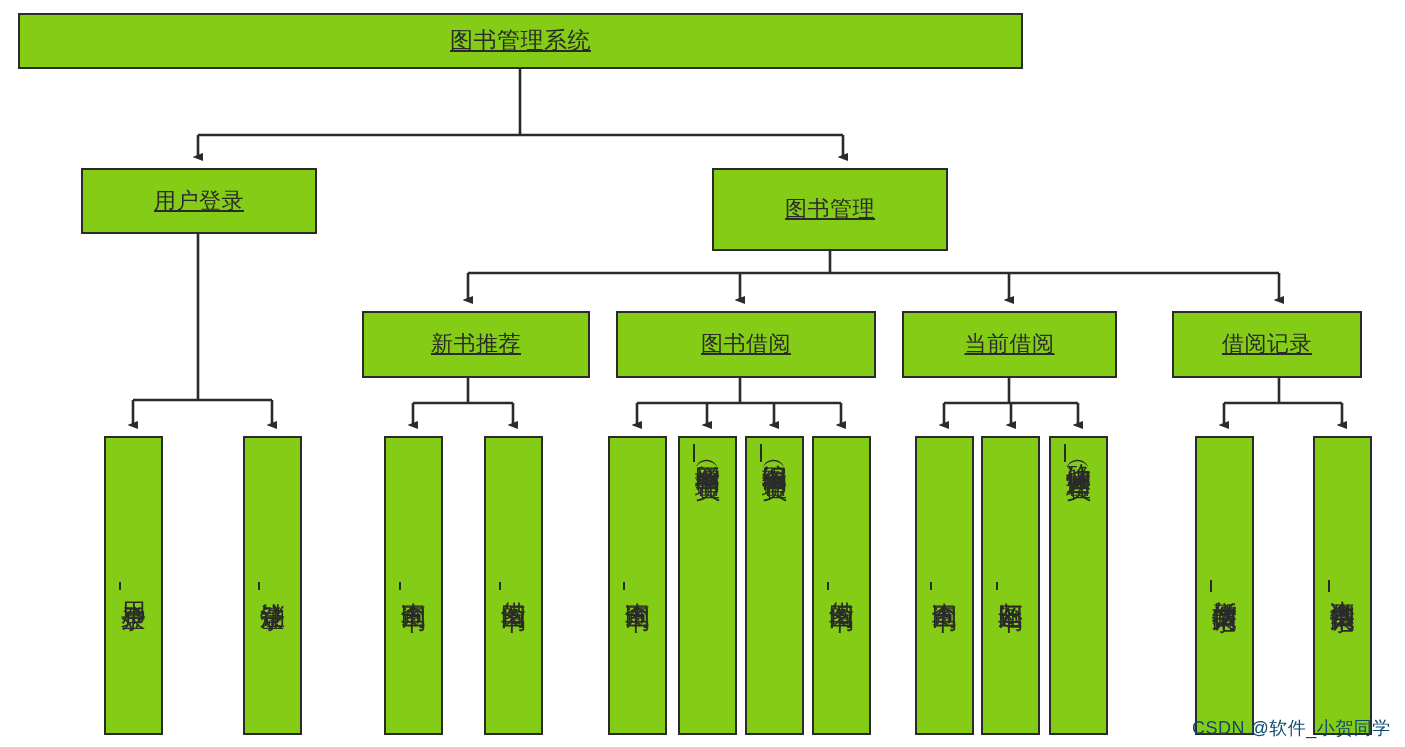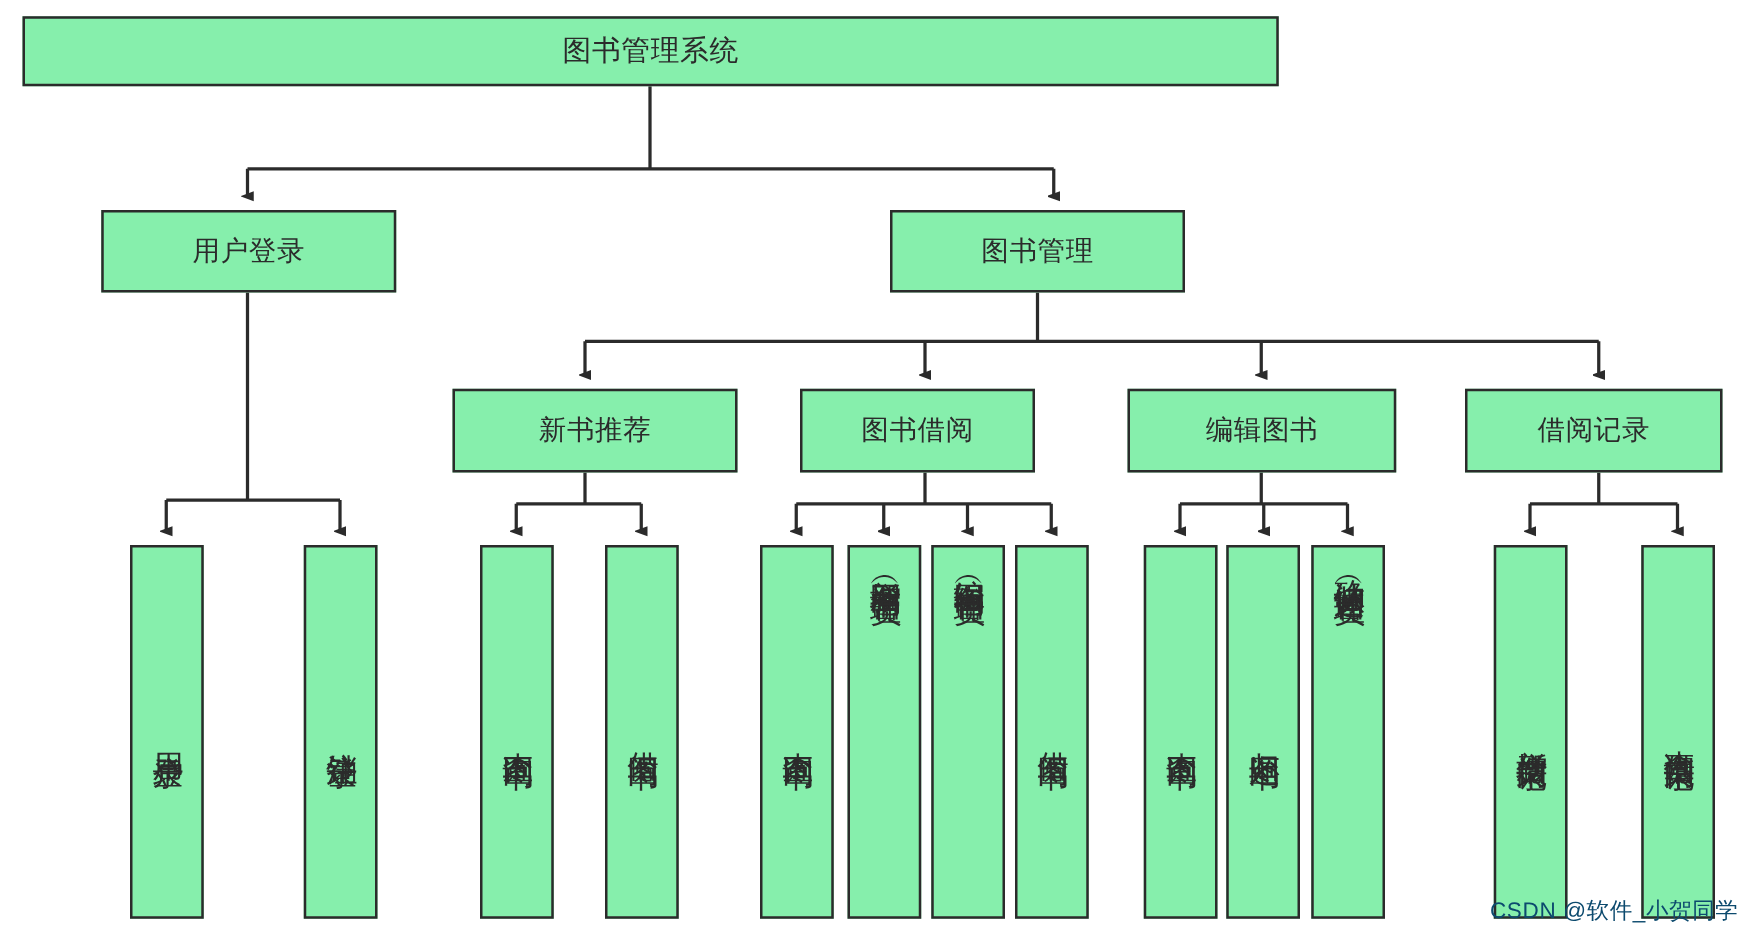--- a/index.html
+++ b/index.html
@@ -22,27 +22,28 @@
     position: absolute;
     left: 0;
     top: 0;
     width: 1405px;
     height: 747px;
     pointer-events: none;
   }
   .node {
     position: absolute;
     box-sizing: border-box;
-    background: #86efac;
+    background: #84cc16;
     border: 2.5px solid #2b2b2b;
     display: flex;
     align-items: center;
     justify-content: center;
     text-align: center;
     color: #2b2b2b;
+    text-decoration: underline;
   }
   .node .label {
     display: block;
     line-height: 1.02;
     letter-spacing: 0.5px;
   }
   
   .node.horiz .label {
     font-size: 22px;
     white-space: nowrap;
@@ -133,34 +134,34 @@
     </g>
   </svg>
 
   <div class="node horiz root" style="left:18px; top:13px; width:1005px; height:56px;">
     <span class="label">图书管理系统</span>
   </div>
 
   <div class="node horiz" style="left:81px; top:168px; width:236px; height:66px;">
     <span class="label">用户登录</span>
   </div>
-  <div class="node horiz" style="left:712px; top:168px; width:236px; height:66px;">
+  <div class="node horiz" style="left:712px; top:168px; width:236px; height:83px;">
     <span class="label">图书管理</span>
   </div>
 
   <div class="node horiz" style="left:362px; top:311px; width:228px; height:67px;">
     <span class="label">新书推荐</span>
   </div>
-  <div class="node horiz" style="left:640px; top:311px; width:188px; height:67px;">
+  <div class="node horiz" style="left:616px; top:311px; width:260px; height:67px;">
     <span class="label">图书借阅</span>
   </div>
   <div class="node horiz" style="left:902px; top:311px; width:215px; height:67px;">
-    <span class="label">编辑图书</span>
-  </div>
-  <div class="node horiz" style="left:1172px; top:311px; width:206px; height:67px;">
+    <span class="label">当前借阅</span>
+  </div>
+  <div class="node horiz" style="left:1172px; top:311px; width:190px; height:67px;">
     <span class="label">借阅记录</span>
   </div>
 
   <div class="node vert" style="left:104px; top:436px; width:59px; height:299px;">
     <span class="label">用户登录</span>
   </div>
   <div class="node vert" style="left:243px; top:436px; width:59px; height:299px;">
     <span class="label">注销登录</span>
   </div>
 

